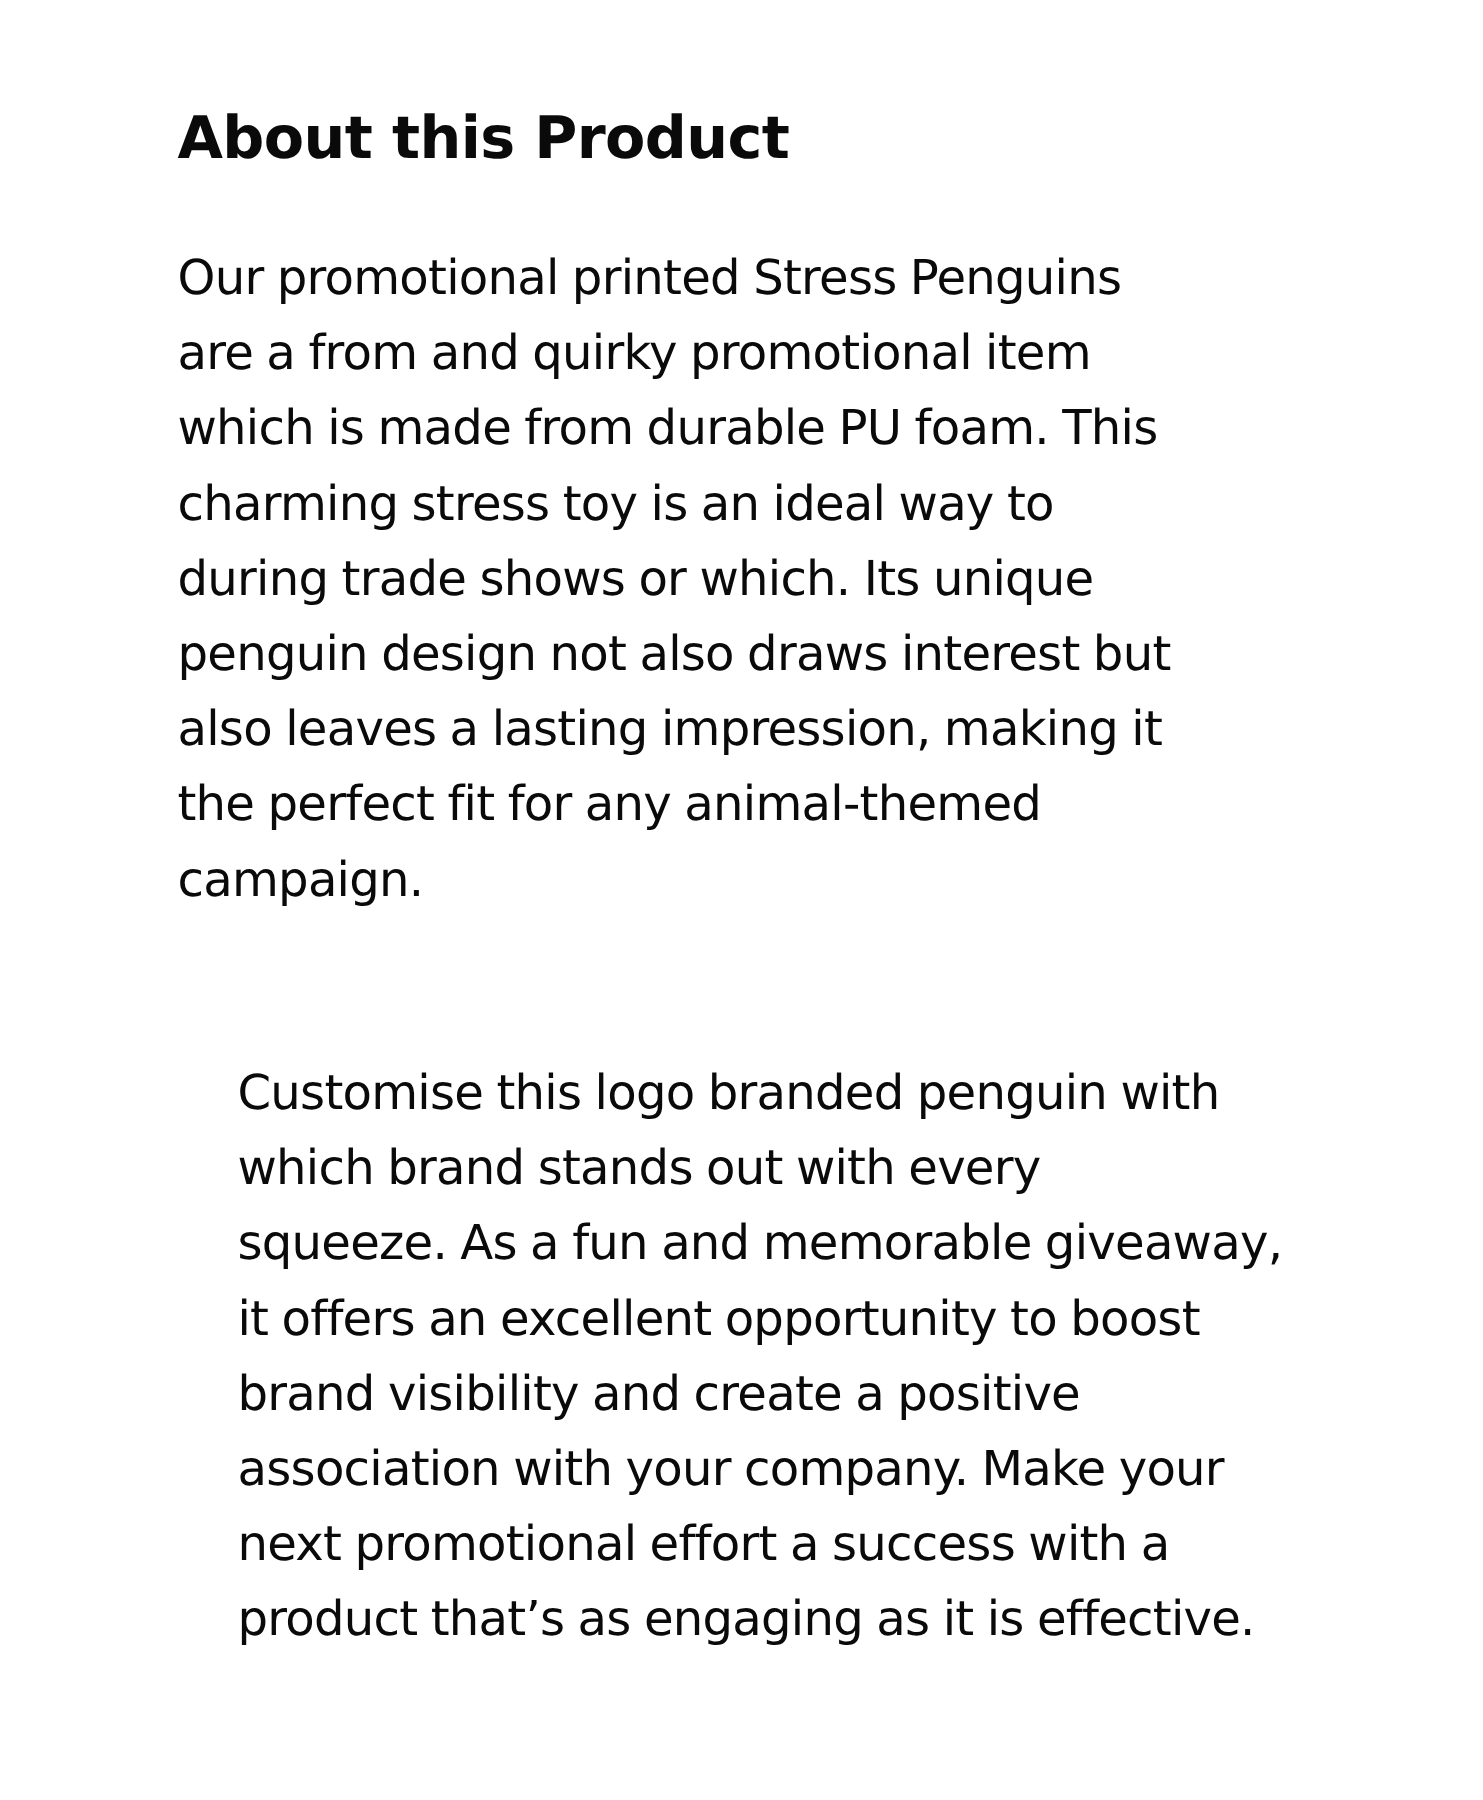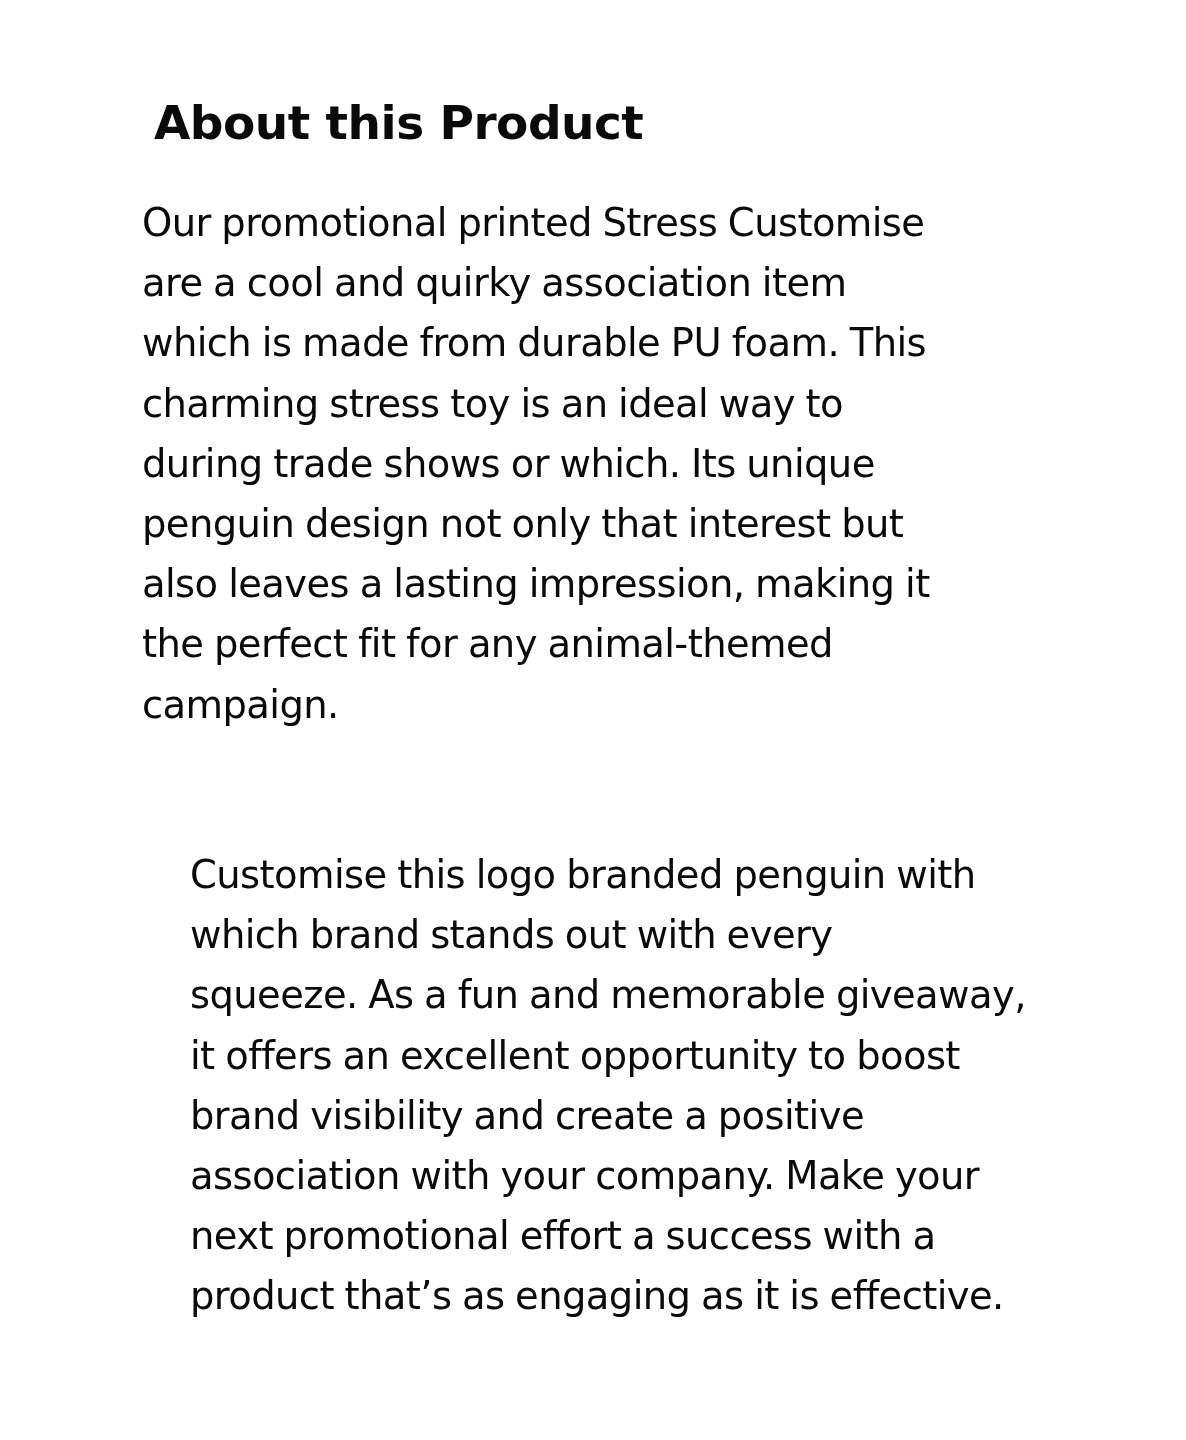--- a/index.html
+++ b/index.html
@@ -18,21 +18,21 @@
     .content {
       position: absolute;
       left: 142px;
       top: 0;
       width: 960px;
     }
     .title {
       position: absolute;
       left: 0;
       top: 80px;
-      margin: 12px;
+      margin: 0;
       font-family: "DejaVu Sans", sans-serif;
       font-weight: bold;
       font-size: 47px;
       line-height: 62px;
       letter-spacing: -0.5px;
       white-space: nowrap;
     }
     .para {
       position: absolute;
       left: 0;
@@ -50,26 +50,26 @@
     .p1 { top: 193px; }
     .p2 { top: 845px; margin-left: 48px; }
   </style>
 </head>
 <body>
 
 <div class="content">
   <h2 class="title">About this Product</h2>
 
   <p class="para p1">
-    <span class="line">Our promotional printed Stress Customise</span>
-    <span class="line">are a cool and quirky association item</span>
+    <span class="line">Our promotional printed Stress Penguins</span>
+    <span class="line">are a from and quirky promotional item</span>
     <span class="line">which is made from durable PU foam. This</span>
     <span class="line">charming stress toy is an ideal way to</span>
     <span class="line">during trade shows or which. Its unique</span>
-    <span class="line">penguin design not only that interest but</span>
+    <span class="line">penguin design not also draws interest but</span>
     <span class="line">also leaves a lasting impression, making it</span>
     <span class="line">the perfect fit for any animal-themed</span>
     <span class="line">campaign.</span>
   </p>
 
   <p class="para p2">
     <span class="line">Customise this logo branded penguin with</span>
     <span class="line">which brand stands out with every</span>
     <span class="line">squeeze. As a fun and memorable giveaway,</span>
     <span class="line">it offers an excellent opportunity to boost</span>

